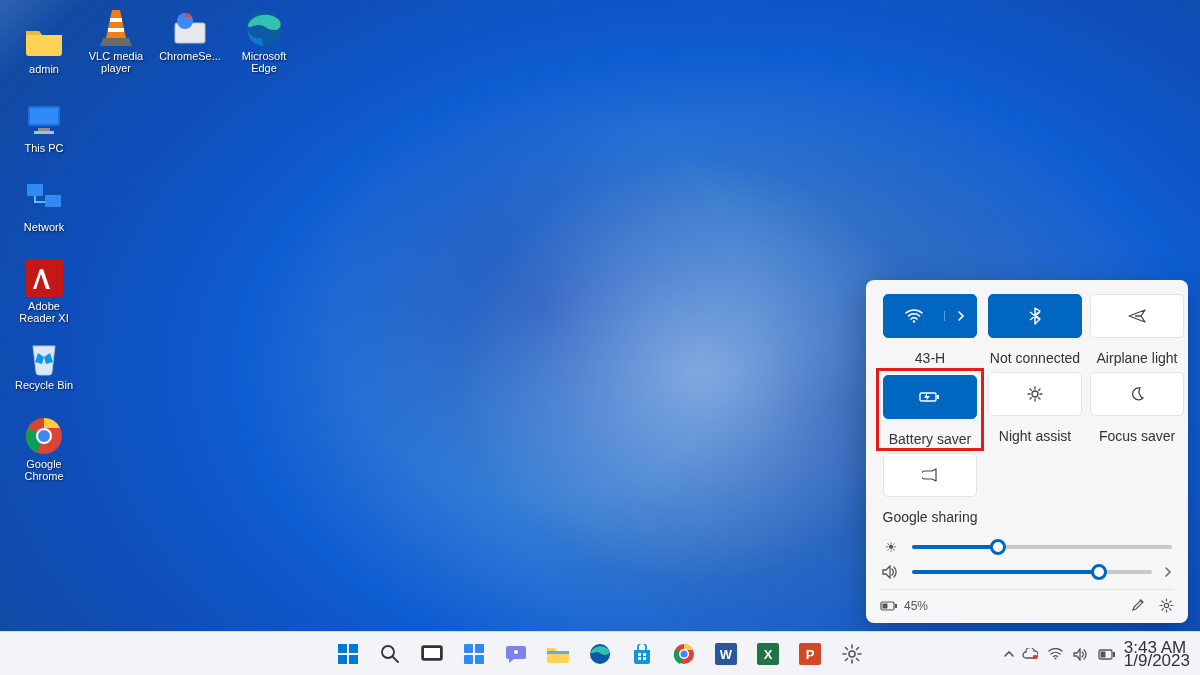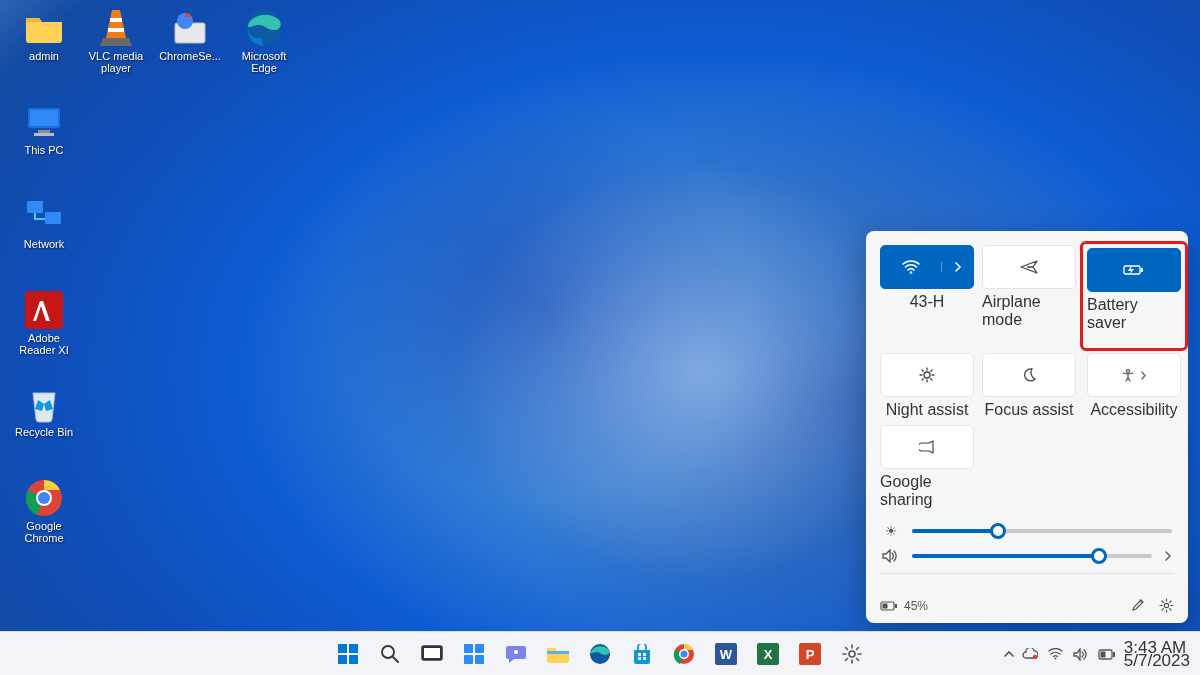--- a/index.html
+++ b/index.html
@@ -2,47 +2,47 @@
 <html><head>
 <meta charset="utf-8">
 <style>
 *{margin:0;padding:0;box-sizing:border-box;font-family:"Segoe UI",Arial,sans-serif}
 html,body{width:1200px;height:675px;overflow:hidden}
 .desktop{position:relative;width:1200px;height:675px;background:radial-gradient(1200px 800px at 60% 55%,#5aa8f2 0%,#3881d6 22%,#0e5cd2 40%,#0f4eb9 56%,#124aa3 70%,#a8c8ea 100%);}
 .desktop::before{content:"";position:absolute;inset:0;background:
 radial-gradient(400px 350px at 58% 55%, rgba(255,255,255,.35), transparent 60%),
 radial-gradient(300px 280px at 45% 45%, rgba(13,55,170,.55), transparent 70%),
 radial-gradient(500px 450px at 70% 60%, rgba(8,40,140,.5), transparent 70%);}
-.icons-col{position:absolute;left:8px;top:4px;display:flex;flex-direction:column;gap:16px}
+.icons-col{position:absolute;left:8px;top:17px;display:flex;flex-direction:column;gap:1px}
 .icons-col2{position:absolute;left:80px;top:4px;display:flex;flex-direction:row;gap:2px}
 .dicon{width:72px;height:78px;display:flex;flex-direction:column;align-items:center;justify-content:flex-start;padding-top:4px;cursor:pointer}
 .dicon .img{width:40px;height:40px;display:flex;align-items:center;justify-content:center}
 .dicon .lbl{color:#fff;font-size:11px;text-align:center;line-height:12px;text-shadow:1px 1px 2px rgba(0,0,0,.7);padding:0 2px;margin-top:2px}
 .taskbar{position:absolute;left:0;bottom:0;width:1200px;height:44px;background:#f2f4f8;border-top:1px solid #d8dce3;display:flex;align-items:center}
 .task-center{position:absolute;left:50%;transform:translateX(-50%);display:flex;gap:4px;align-items:center}
 .tbtn{width:38px;height:38px;display:flex;align-items:center;justify-content:center;border-radius:4px;cursor:pointer}
 .tray{position:absolute;right:8px;top:0;height:44px;display:flex;align-items:center;gap:8px}
 .tray-icons{display:flex;gap:10px;align-items:center;color:#555}
 .clock{display:flex;flex-direction:column;align-items:flex-start;font-size:17px;line-height:13px;color:#333;padding-right:2px}
 .qs{position:absolute;right:12px;bottom:52px;width:322px;background:#f6f6f7;border-radius:8px;box-shadow:0 10px 32px rgba(0,0,0,.28);padding:14px 14px 10px}
 .qs-grid{display:grid;grid-template-columns:repeat(3,1fr);gap:6px 8px;margin-bottom:14px}
 .qs-item{display:flex;flex-direction:column;align-items:center}
 .qs-tile{width:94px;height:44px;border-radius:5px;display:flex;align-items:center;justify-content:center;cursor:pointer;border:1px solid #e4e4e6;background:#fff;position:relative}
 .qs-tile.active{background:#0067c0;border-color:#0067c0;color:#fff}
 .qs-tile.wifi{display:flex;padding:0}
 .qs-tile.wifi .wseg{flex:1;display:flex;align-items:center;justify-content:center}
 .qs-tile.wifi .wseg.arrow{flex:0 0 32px;border-left:1px solid rgba(255,255,255,.35)}
-.qs-label{font-size:16px;color:#333;margin-top:4px}
-.qs-item.hl{border:3px solid #e21b1b;border-radius:6px;padding:4px 4px 16px;margin:-4px}
+.qs-label{font-size:14px;color:#333;margin-top:12px}
+.qs-item.hl{border:3px solid #e21b1b;border-radius:0;padding:4px 4px 1px;margin:-4px}
 .slider-row{display:flex;align-items:center;gap:12px;margin:10px 2px}
 .slider-row .sicon{width:18px;text-align:center;color:#555;font-size:14px}
 .slider{flex:1;height:4px;background:#c8c8cc;border-radius:2px;position:relative}
 .slider .fill{position:absolute;left:0;top:0;height:4px;background:#0067c0;border-radius:2px}
 .slider .thumb{position:absolute;top:50%;width:16px;height:16px;background:#fff;border:3px solid #0067c0;border-radius:50%;transform:translate(-50%,-50%)}
-.qs-footer{display:flex;align-items:center;justify-content:space-between;border-top:1px solid #e3e3e6;margin-top:10px;padding-top:24px}
+.qs-footer{display:flex;align-items:center;justify-content:space-between;border-top:1px solid #e3e3e6;margin-top:10px;padding-top:8px}
 .qs-footer .bat{font-size:12px;color:#555;display:flex;align-items:center;gap:6px}
 .qs-footer .acts{display:flex;gap:14px;color:#555}
 svg{display:block}
 </style>
 </head>
 <body>
 
 <div class="desktop">
 
   <div class="icons-col">
@@ -155,30 +155,40 @@
             </div>
           <div class="wseg arrow">
               <svg width="8" height="10" viewBox="0 0 8 10">
                 <path d="M2 1l4 4-4 4" stroke="#fff" stroke-width="1.6" fill="none" stroke-linecap="round"></path>
               </svg>
             </div>
         </div>
         <div class="qs-label">43-H</div>
       </div>
 
+      <div class="qs-item">
+        <div class="qs-tile active">
+            <span>
+              <svg width="12" height="18" viewBox="0 0 12 18">
+                <path d="M6 1v16l5-5-5-4 5-4-5-3zM1 5l10 8M1 13l10-8" stroke="#fff" stroke-width="1.4" fill="none" stroke-linejoin="round"></path>
+              </svg>
+            </span>
+          </div>
+        <div class="qs-label">Not connected</div>
+      </div>
 
       <div class="qs-item">
         <div class="qs-tile">
             <span>
               <svg width="18" height="16" viewBox="0 0 18 16">
                 <path d="M1 8l16-6-4 6 4 6z M7 8h6" stroke="#444" stroke-width="1.3" fill="none" stroke-linejoin="round"></path>
               </svg>
             </span>
           </div>
-        <div class="qs-label">Airplane mode</div>
+        <div class="qs-label">Airplane light</div>
       </div>
 
       <div class="qs-item hl">
         <div class="qs-tile active">
             <span>
               <svg width="22" height="14" viewBox="0 0 22 14">
                 <rect x="1" y="3" width="16" height="8" rx="1.5" stroke="#fff" stroke-width="1.4" fill="none"></rect>
                 <rect x="18" y="5" width="2" height="4" fill="#fff"></rect>
                 <path d="M8 3l-3 5h3l-1 3 4-5h-3z" fill="#fff"></path>
               </svg>
@@ -202,37 +212,23 @@
       </div>
 
       <div class="qs-item">
         <div class="qs-tile">
             <span>
               <svg width="14" height="14" viewBox="0 0 14 14">
                 <path d="M10 1a6 6 0 1 0 3 10A7 7 0 0 1 10 1z" stroke="#444" stroke-width="1.3" fill="none"></path>
               </svg>
             </span>
           </div>
-        <div class="qs-label">Focus assist</div>
-      </div>
-
-      <div class="qs-item">
-        <div class="qs-tile">
-            <span style="display:flex;gap:6px;align-items:center">
-              <svg width="14" height="14" viewBox="0 0 14 14">
-                <circle cx="7" cy="3" r="1.5" stroke="#444" stroke-width="1.2" fill="none"></circle>
-                <path d="M2 5l5 1 5-1M7 6v4M5 13l2-3 2 3" stroke="#444" stroke-width="1.2" fill="none" stroke-linecap="round"></path>
-              </svg>
-              <svg width="6" height="9" viewBox="0 0 6 9">
-                <path d="M1 1l3 3.5L1 8" stroke="#666" stroke-width="1.3" fill="none" stroke-linecap="round"></path>
-              </svg>
-            </span>
-          </div>
-        <div class="qs-label">Accessibility</div>
-      </div>
+        <div class="qs-label">Focus saver</div>
+      </div>
+
 
       <div class="qs-item">
         <div class="qs-tile">
             <span>
               <svg width="16" height="14" viewBox="0 0 16 14">
                 <path d="M10 3l4-2v12l-4-2M10 3H3a2 2 0 0 0 0 8h7" stroke="#444" stroke-width="1.2" fill="none" stroke-linejoin="round"></path>
               </svg>
             </span>
           </div>
         <div class="qs-label">Google sharing</div>
@@ -412,17 +408,17 @@
         <span>
             <svg width="18" height="11" viewBox="0 0 18 11">
               <rect x="1" y="1" width="13" height="9" rx="1.5" stroke="#555" stroke-width="1.3" fill="none"></rect>
               <rect x="15" y="3" width="2" height="5" fill="#555"></rect>
               <rect x="2.5" y="2.5" width="5" height="6" fill="#555"></rect>
             </svg>
           </span>
       </div>
       <div class="clock">
         <span>3:43 AM</span>
-        <span>5/7/2023</span>
+        <span>1/9/2023</span>
       </div>
     </div>
   </div>
 </div>
 
 </body></html>

